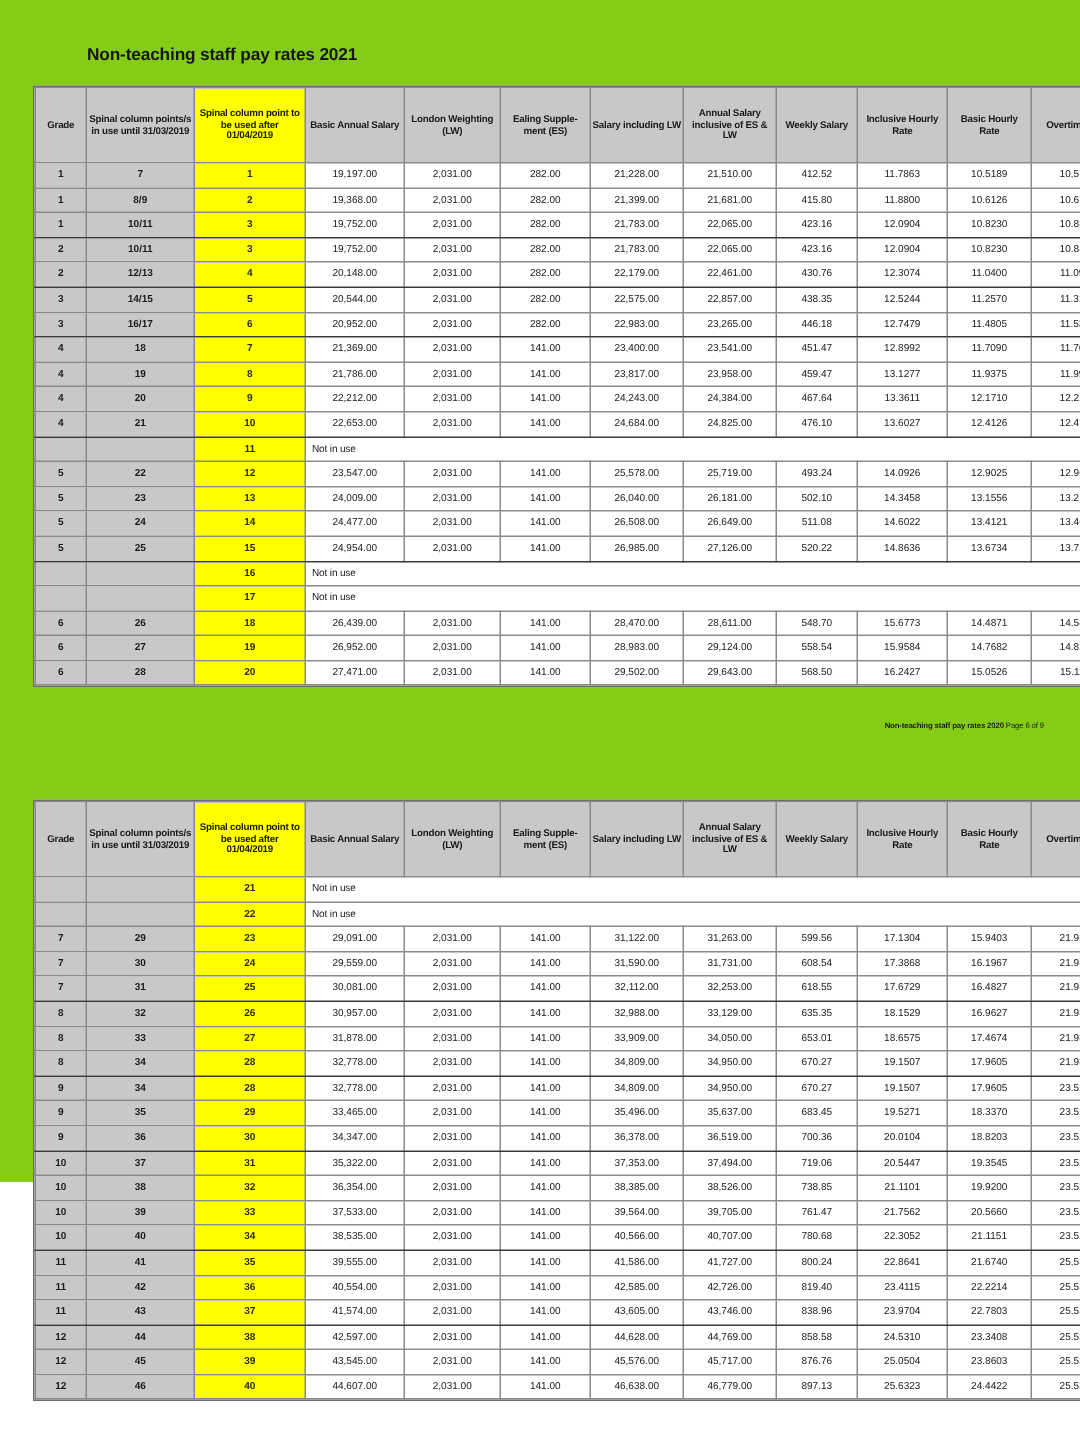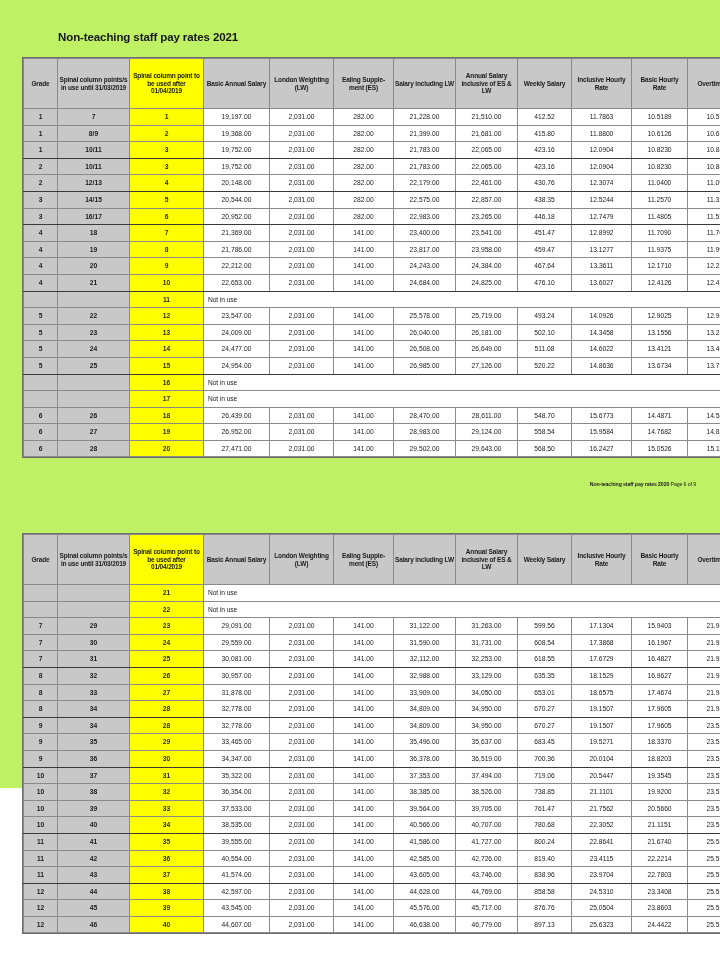--- a/index.html
+++ b/index.html
@@ -12,21 +12,21 @@
   }
   body {
     font-family: "Liberation Sans", sans-serif;
     color: #000000;
     -webkit-font-smoothing: none;
   }
   .page {
     position: relative;
     width: 720px;
     height: 788px;
-    background: #bef264;
+    background: #84cc16;
   }
   .doc-title {
     position: absolute;
     left: 58px;
     top: 31px;
     font-size: 11.5px;
     font-weight: bold;
     letter-spacing: -0.1px;
     color: #161616;
     white-space: nowrap;

